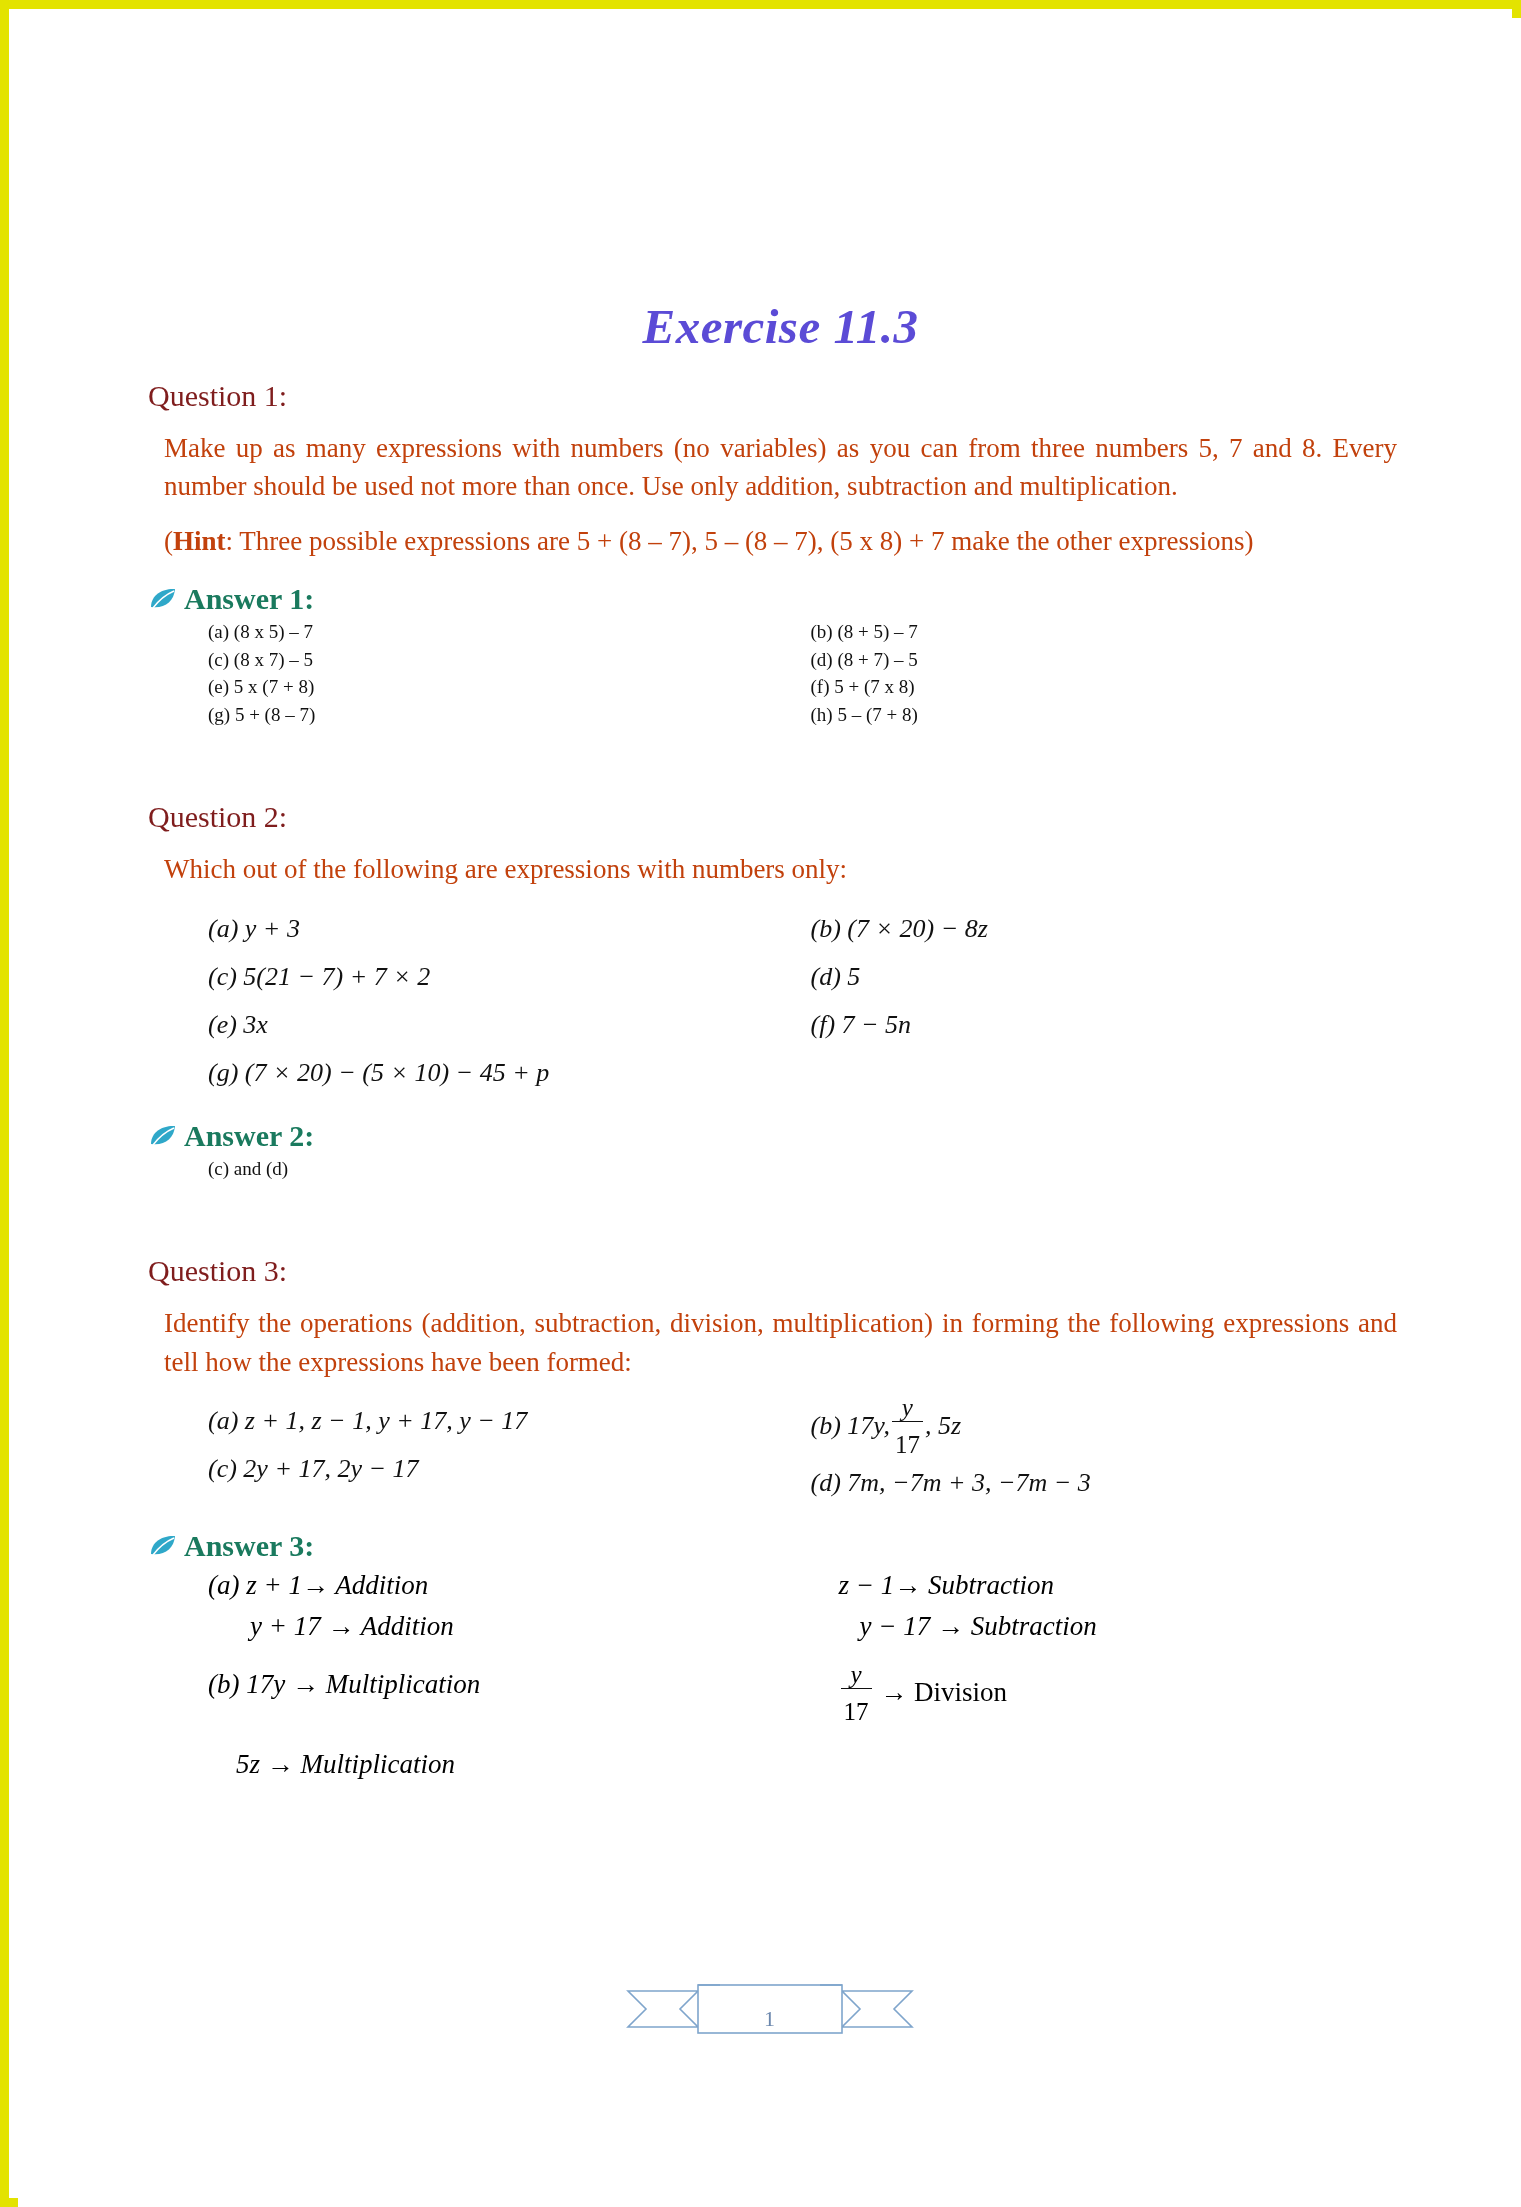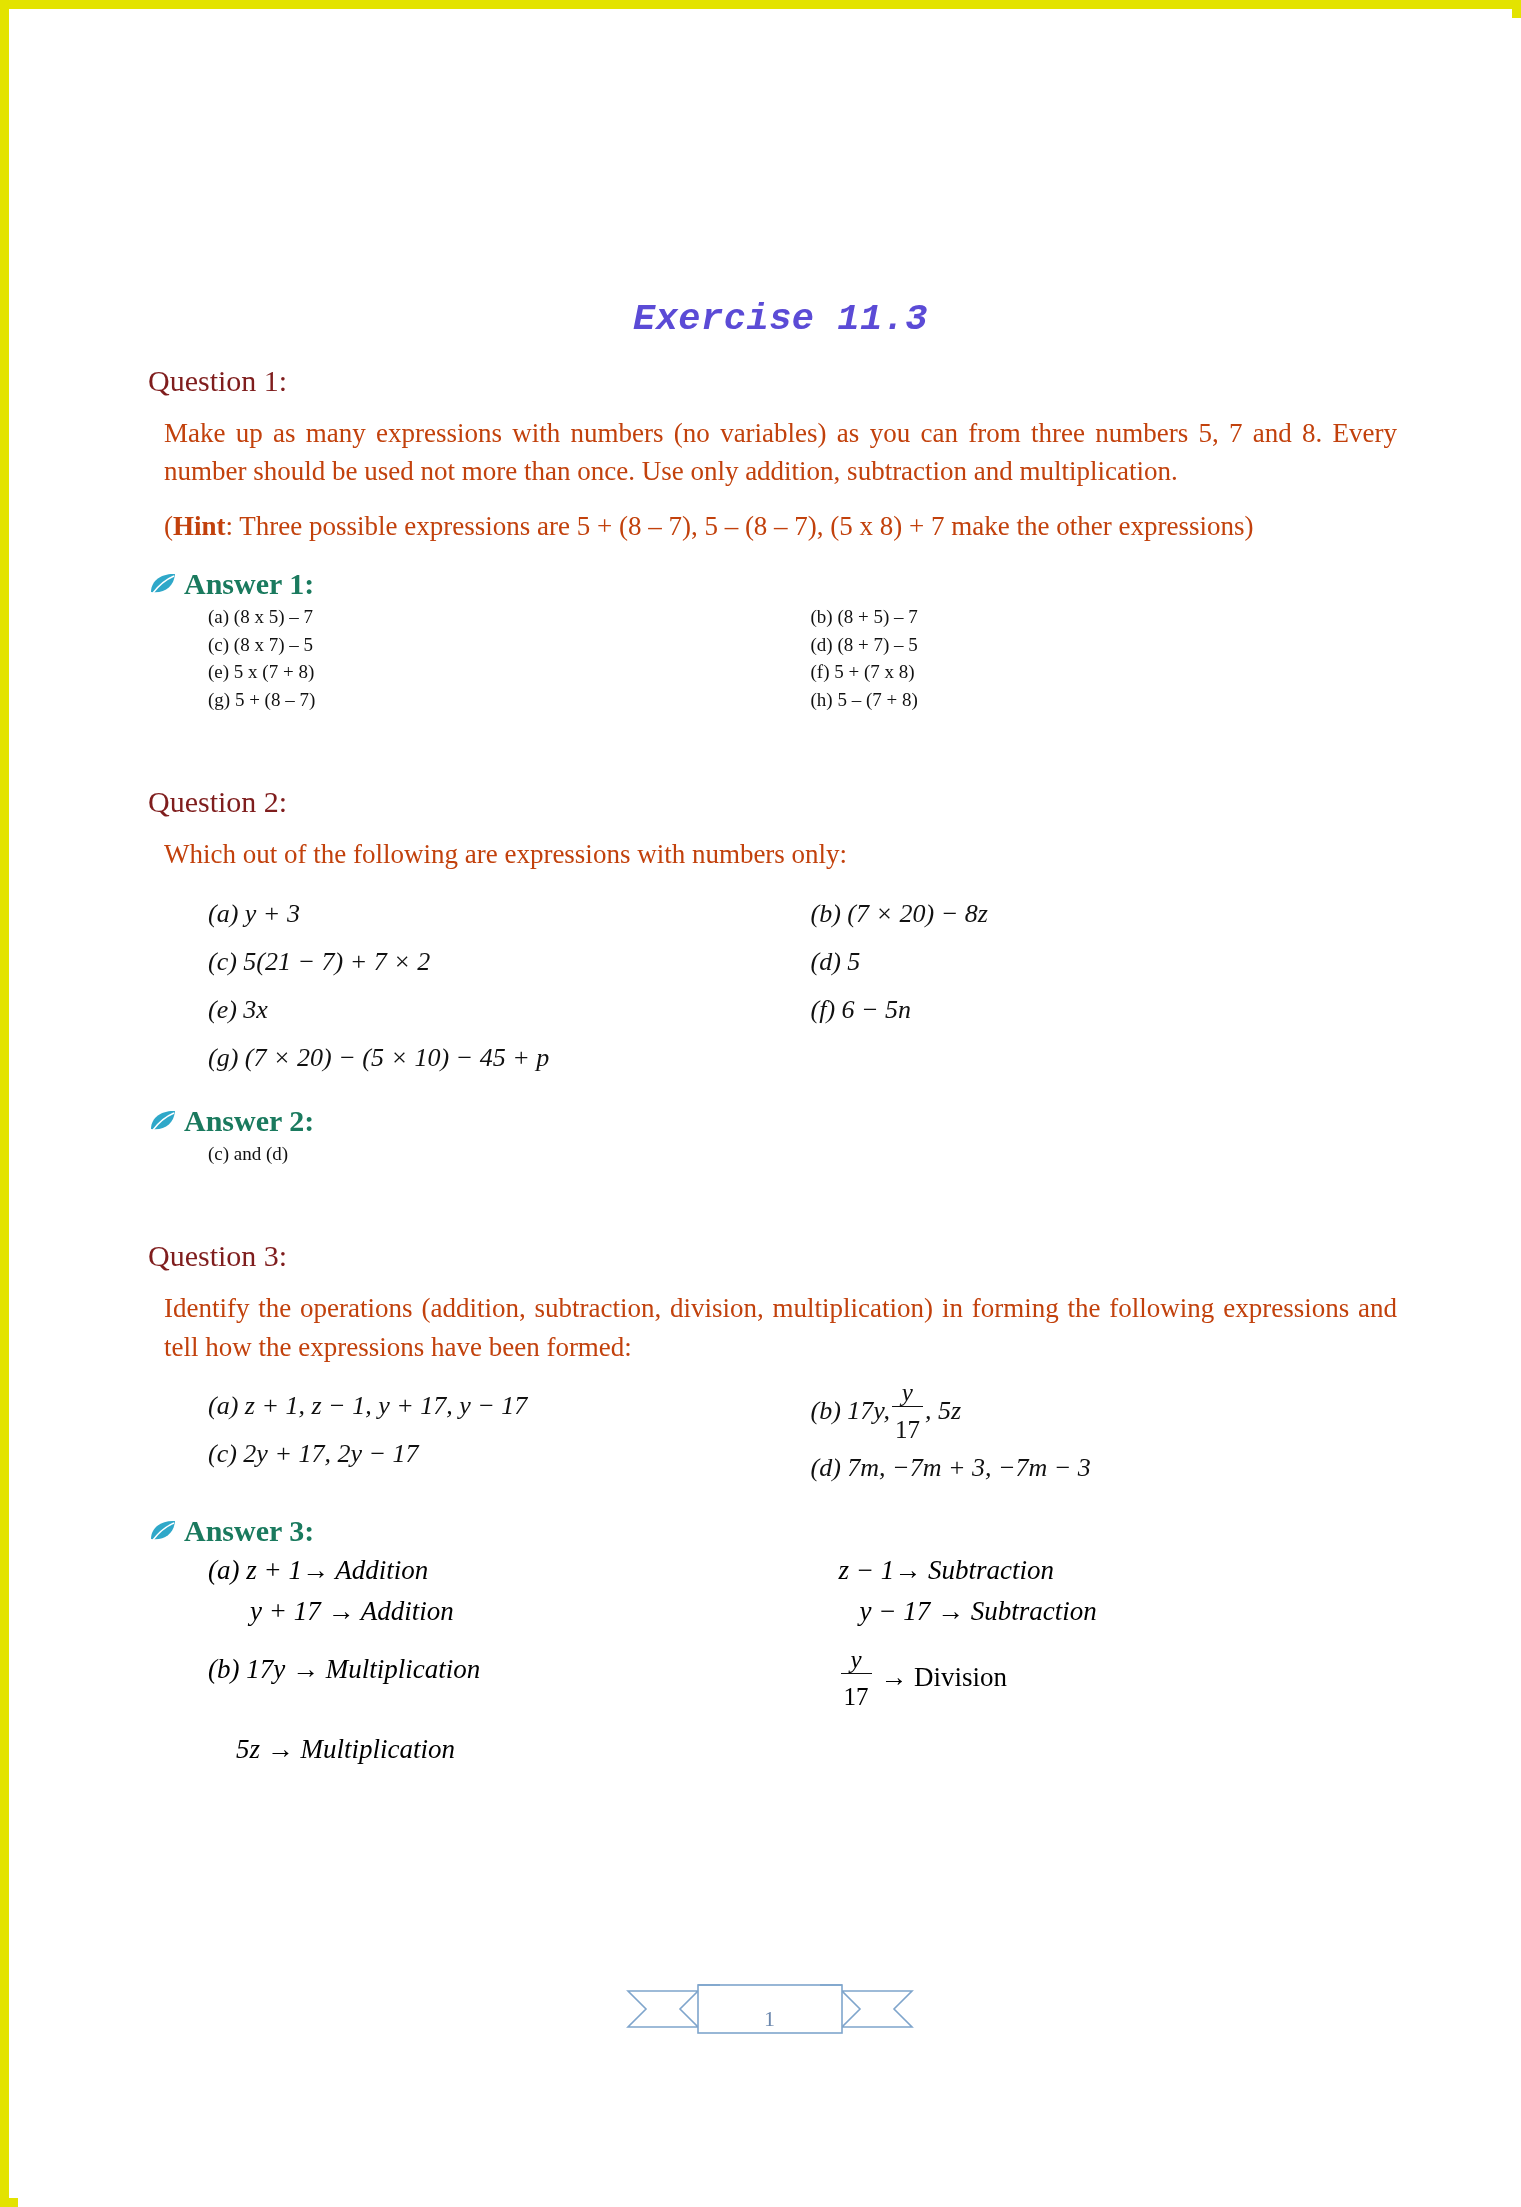--- a/index.html
+++ b/index.html
@@ -33,24 +33,24 @@
     position: absolute;
     left: 130px;
     top: 280px;
     width: 1265px;
   }
   .doc-title {
     text-align: center;
     color: #5b4bd6;
     font-style: italic;
     font-weight: bold;
-    font-size: 37px;
+    font-size: 49px;
     letter-spacing: 0.5px;
     margin: 0 0 24px 0;
-    font-family: Liberation Mono, monospace;
+    font-family: Liberation Serif, serif;
   }
   .q-head {
     color: #7f1d1d;
     font-weight: normal;
     font-size: 30px;
     margin: 0 0 4px 0;
     font-family: "Liberation Serif", serif;
   }
   .q-text {
     font-size: 27px;
@@ -193,21 +193,21 @@
       <div class="two-col">
         <div class="col">
           <div class="item mathy mi">(a)  y + 3</div>
           <div class="item mathy mi">(c) 5(21 − 7) + 7 × 2</div>
           <div class="item mathy mi">(e) 3x</div>
           <div class="item mathy mi">(g) (7 × 20) − (5 × 10) − 45 + p</div>
         </div>
         <div class="col">
           <div class="item mathy mi">(b) (7 × 20) − 8z</div>
           <div class="item mathy mi">(d) 5</div>
-          <div class="item mathy mi">(f) 6 − 5n</div>
+          <div class="item mathy mi">(f) 7 − 5n</div>
         </div>
       </div>
 
       <div class="ans-head-row">
         <span class="leaf-icon">
           <svg width="30" height="26" viewBox="0 0 30 26">
             <path d="M3 21 C3 8, 16 2, 27 3 C26 16, 16 23, 3 21 Z" fill="#2fa8c9"></path>
             <path d="M5 22 C11 14, 19 8, 26 5" stroke="#ffffff" stroke-width="1.4" fill="none"></path>
           </svg>
         </span>

